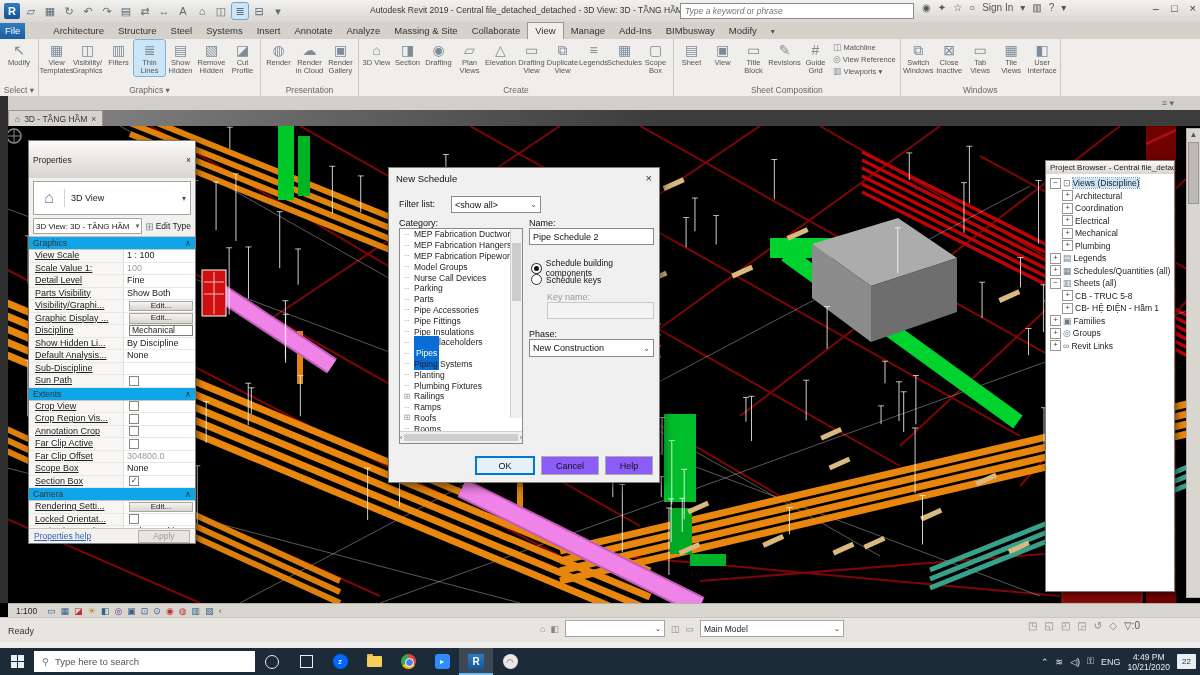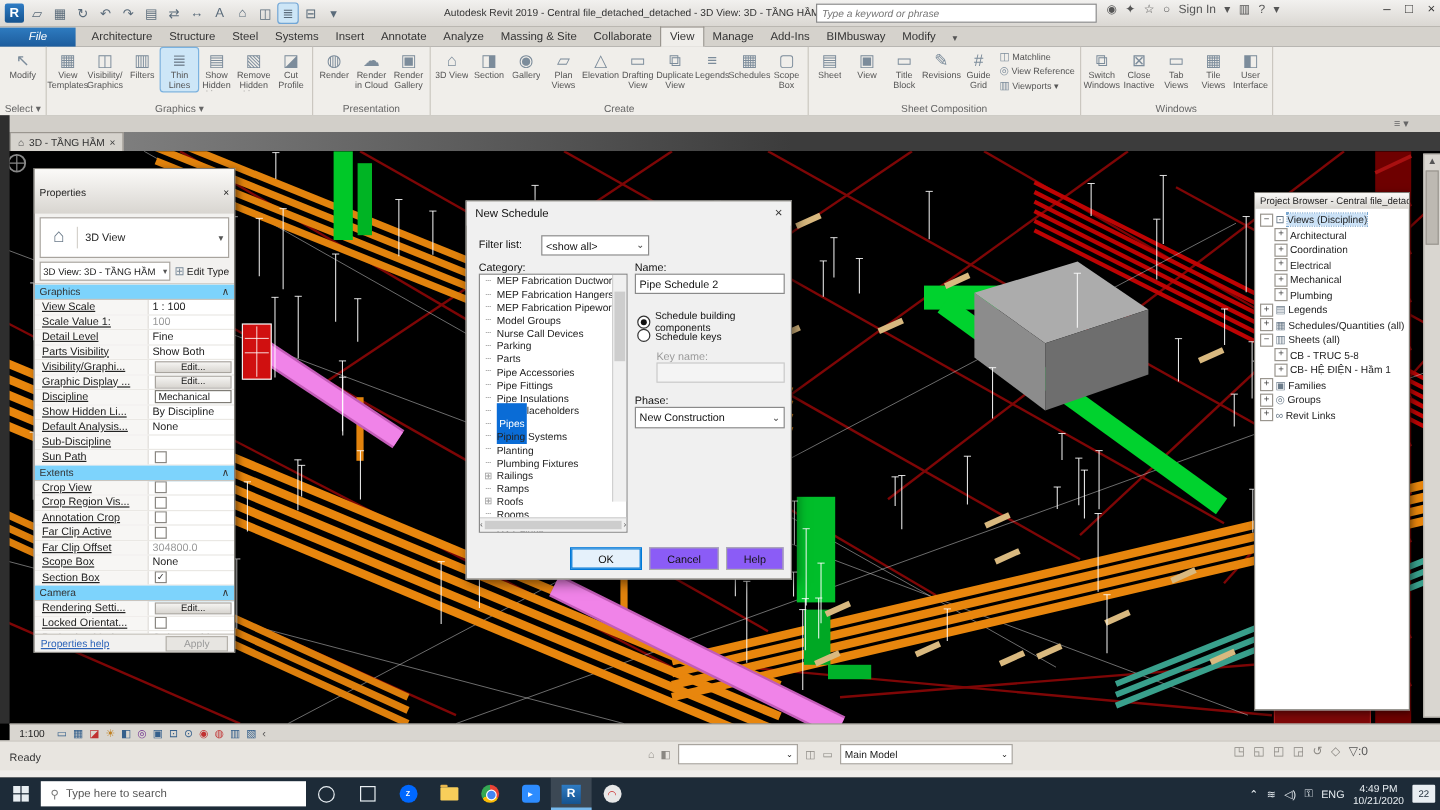--- a/index.html
+++ b/index.html
@@ -11,21 +11,21 @@
   .qat-ic{width:16px;height:16px;display:flex;align-items:center;justify-content:center;font-size:11px;color:#5A6B7A;border-radius:2px;}
   .qat-ic.logo{background:linear-gradient(#2F7CC4,#15538F);color:#fff;font-weight:bold;font-size:11px;}
   .qat-ic.active{background:#CDE6F7;outline:1px solid #6FA6D8;}
   #tb-title{position:absolute;left:370px;top:5px;font-size:8.5px;color:#333;white-space:nowrap;}
   #tb-search{position:absolute;left:680px;top:3px;width:232px;height:14px;background:#fff;border:1px solid #8A8A8A;display:flex;align-items:center;}
   #tb-search input{border:none;outline:none;width:100%;font-size:8.5px;font-style:italic;color:#777;padding:0 4px;background:transparent;font-family:"Liberation Sans",sans-serif;}
   #tb-icons{position:absolute;left:922px;top:2px;display:flex;align-items:center;gap:7px;font-size:10px;color:#555;}
   #win-btns{position:absolute;right:4px;top:2px;display:flex;gap:12px;font-size:11px;color:#333;}
   
   #tabrow{left:0;top:22px;width:1200px;height:17px;background:#D5D2CC;display:flex;align-items:flex-end;}
-  .ftab{background:linear-gradient(#2E7BC0,#1D5C9C);color:#fff;font-size:9.5px;padding:2px 24px 3px;margin-right:6px;font-style:italic;}
+  .ftab{background:linear-gradient(#2E7BC0,#1D5C9C);color:#fff;font-size:9.5px;padding:2px 5px 3px;margin-right:21px;}
   .rtab{font-size:9.5px;color:#333;padding:2px 7px 3px;}
   .rtab.active{background:#F0EEEA;border:1px solid #9A968F;border-bottom:none;}
   
   #ribbon{left:0;top:39px;width:1200px;height:57px;background:#F0EEEA;border-bottom:1px solid #B9B5AF;display:flex;}
   .panel{height:100%;border-right:1px solid #CBC7C0;display:flex;flex-direction:column;flex:none;}
   .panel-btns{flex:1;display:flex;align-items:flex-start;padding:1px 2px 0;}
   .panel-label{height:12px;font-size:8.5px;color:#666;text-align:center;line-height:12px;white-space:nowrap;}
   .rbtn{width:31px;flex:none;display:flex;flex-direction:column;align-items:center;padding-top:1px;border-radius:2px;}
   .rbtn .ric{width:20px;height:18px;display:flex;align-items:center;justify-content:center;font-size:14px;color:#7C8C9B;}
   .rbtn .rlb{font-size:7.5px;line-height:8px;color:#555;text-align:center;height:17px;overflow:hidden;}
@@ -49,21 +49,21 @@
   #props{left:28px;top:140px;width:166px;height:402px;background:#F2F1EF;border:1px solid #7F7C76;box-shadow:2px 2px 6px rgba(0,0,0,.5);font-size:9px;color:#222;display:flex;flex-direction:column;}
   #props-hdr{height:13px;background:linear-gradient(#FBFAF8,#D8D5D0);display:flex;align-items:center;justify-content:space-between;padding:12px 4px;font-size:8.5px;}
   #type-sel{margin:3px 4px 2px;height:32px;background:#fff;border:1px solid #A8A49E;display:flex;align-items:center;}
   #type-sel .house{width:30px;text-align:center;font-size:16px;color:#6B7B8A;border-right:1px solid #D5D2CC;}
   #type-sel .tname{flex:1;padding-left:6px;font-size:9px;}
   #sel-row{display:flex;align-items:center;gap:3px;padding:1px 4px 2px;}
   #sel-combo{flex:1;height:14px;background:#fff;border:1px solid #A8A49E;font-size:8px;display:flex;align-items:center;justify-content:space-between;padding:0 2px;white-space:nowrap;overflow:hidden;}
   #edit-type{display:flex;align-items:center;gap:2px;font-size:8.5px;}
   #edit-type .eic{font-size:10px;color:#7C8C9B;}
   #prop-grid{flex:1;overflow:hidden;border-top:1px solid #C9C5BF;background:#fff;}
-  .sec-hdr{height:12px;background:#7dd3fc;display:flex;align-items:center;justify-content:space-between;padding:0 4px;font-size:8.5px;color:#333;border-bottom:1px solid #C9C5BF;}
+  .sec-hdr{height:12px;background:#0ea5e9;display:flex;align-items:center;justify-content:space-between;padding:0 4px;font-size:8.5px;color:#333;border-bottom:1px solid #C9C5BF;}
   .prow{height:11.5px;display:flex;border-bottom:1px solid #EAE8E4;}
   .prow .pl{width:88px;padding-left:6px;border-right:1px solid #E0DEDA;background:#F7F6F4;white-space:nowrap;overflow:hidden;line-height:11.5px;text-decoration:underline;}
   .prow .pv{flex:1;padding-left:3px;line-height:11.5px;white-space:nowrap;overflow:hidden;display:flex;align-items:center;}
   .prow .pv.dis{color:#9A9A9A;}
   .pv .editbtn{flex:1;margin:13px 2px;background:linear-gradient(#F5F4F2,#D8D5D0);border:1px solid #A8A49E;font-size:8px;text-align:center;line-height:8.5px;}
   .pv .valbox{flex:1;margin:0.5px 2px;background:#fff;border:1px solid #7F7C76;font-size:8.5px;padding-left:2px;line-height:9px;}
   .cbx{width:8px;height:8px;border:1px solid #8A8782;background:#fff;margin-left:2px;font-size:8px;line-height:7px;text-align:center;color:#333;}
   #props-foot{height:14px;display:flex;align-items:center;justify-content:space-between;padding:0 5px;background:#F2F1EF;border-top:1px solid #C9C5BF;}
   #props-help{color:#2A62B8;text-decoration:underline;font-size:8.5px;}
   #apply-btn{width:50px;height:11px;background:#E7E5E1;border:1px solid #B5B1AA;color:#9A9A9A;font-size:8.5px;text-align:center;line-height:11px;}
@@ -257,21 +257,21 @@
           <div class="rbtn">
             <div class="ric">⌂</div>
             <div class="rlb">3D View</div>
           </div>
           <div class="rbtn">
             <div class="ric">◨</div>
             <div class="rlb">Section</div>
           </div>
           <div class="rbtn">
             <div class="ric">◉</div>
-            <div class="rlb">Gallery</div>
+            <div class="rlb">Drafting</div>
           </div>
           <div class="rbtn">
             <div class="ric">▱</div>
             <div class="rlb">Plan Views</div>
           </div>
           <div class="rbtn">
             <div class="ric">△</div>
             <div class="rlb">Elevation</div>
           </div>
           <div class="rbtn">

